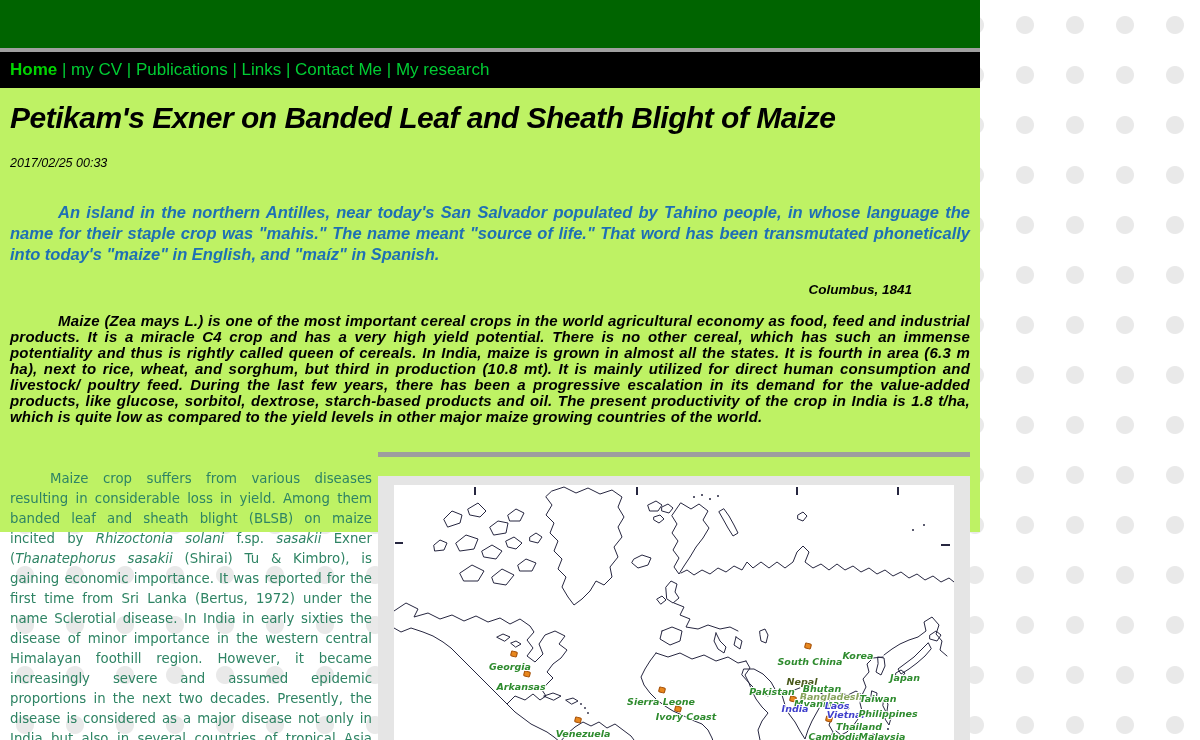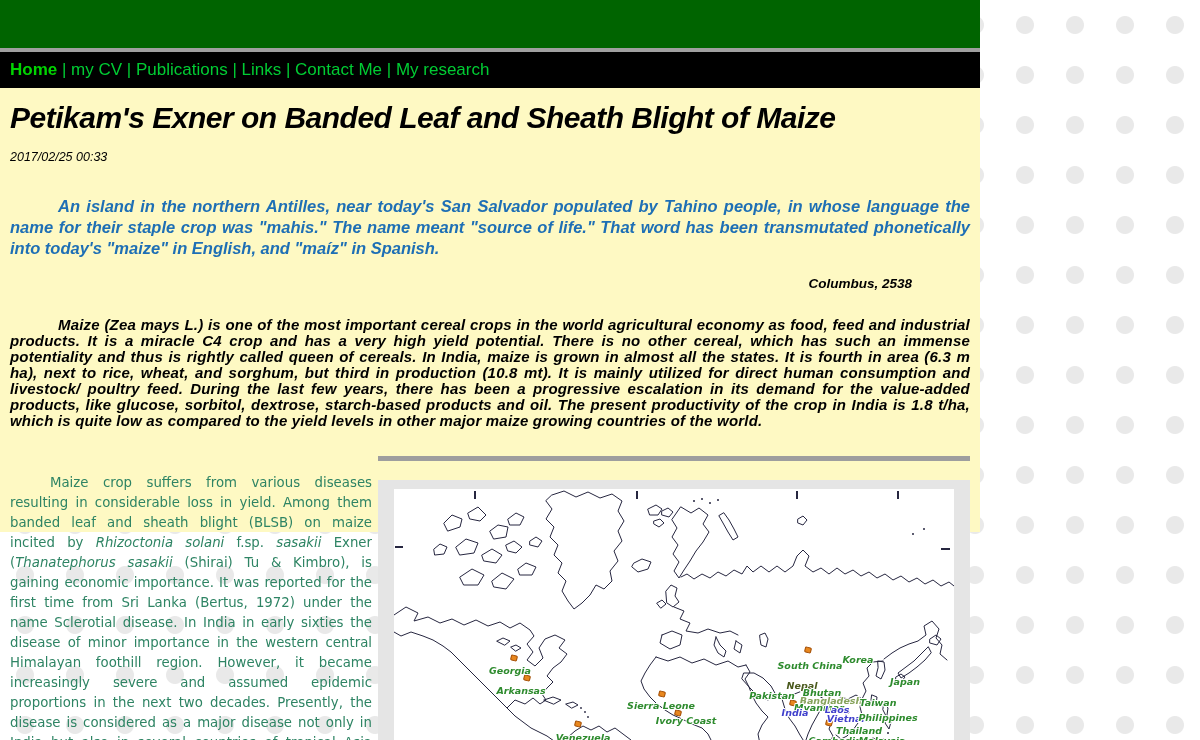--- a/index.html
+++ b/index.html
@@ -4,35 +4,35 @@
 <style>
   html,body{margin:0;padding:0;}
   body{
     width:1200px;height:740px;overflow:hidden;
     background-color:#ffffff;
     background-image:radial-gradient(circle,#e9e9e9 8.5px,rgba(233,233,233,0) 9.5px);
     background-size:50px 50px;
     font-family:"Liberation Sans",sans-serif;
     color:#000;
   }
-  .content{width:980px;height:532px;background:#fef9c3;position:relative;}
+  .content{width:980px;height:532px;background:#bef264;position:relative;}
   .header-green{height:48px;background:var(--header-green,#006400);}
   .header-gray{height:4px;background:#a0a0a0;}
   .nav{height:36px;background:#000;display:flex;align-items:center;padding:0 10px;
        font-size:17px;color:var(--nav-green,#00cc33);white-space:pre;}
   .nav a{color:var(--nav-green,#00cc33);text-decoration:none;}
   .nav a.bold{font-weight:bold;color:var(--nav-green-bold,#00d400);}
   .main{padding:0 10px;}
   .title{font-style:italic;font-weight:bold;font-size:30px;margin:13px 0 0 0;letter-spacing:-0.5px;}
-  .date{font-style:italic;font-size:12.5px;margin-top:15px;}
+  .date{font-style:italic;font-size:12.5px;margin-top:21px;}
   .quote{color:var(--quote-blue,#1e6fb5);font-weight:bold;font-style:italic;font-size:16.5px;
          line-height:21px;text-align:justify;text-indent:48px;margin-top:32px;}
   .attrib{text-align:right;padding-right:58px;font-weight:bold;font-style:italic;font-size:13.5px;margin-top:13px;}
   .intro{font-weight:bold;font-style:italic;font-size:15px;line-height:16px;text-align:justify;
-         text-indent:48px;margin-top:26px;letter-spacing:0.2px;}
+         text-indent:48px;margin-top:16px;letter-spacing:0.2px;}
   .cols{display:flex;margin-top:27px;}
   .leftcol{width:362px;flex:none;color:var(--body-teal,#2e8464);
            font-family:"DejaVu Sans",sans-serif;font-size:13.3px;line-height:20px;
            text-align:justify;text-indent:40px;padding-top:4px;}
   .rightcol{flex:1;margin-left:6px;}
   .divider{height:5px;background:#9e9e9e;}
   .map-box{margin-top:19px;background:#e5e5e5;padding:9px 14px 14px 16px;height:400px;box-sizing:border-box;}
   .map-inner{background:#fff;width:560px;height:100%;overflow:hidden;}
   .coast{fill:none;stroke:#262640;stroke-width:1;stroke-linejoin:round;stroke-linecap:round;}
   .tick{fill:none;stroke:#262640;stroke-width:2;}
@@ -53,21 +53,21 @@
   </div>
 
   <div class="main">
 
     <h1 class="title">Petikam's Exner on Banded Leaf and Sheath Blight of Maize</h1>
 
     <div class="date">2017/02/25 00:33</div>
 
     <p class="quote">An island in the northern Antilles, near today's San Salvador populated by Tahino people, in whose language the name for their staple crop was "mahis." The name meant  "source of life." That word has been transmutated phonetically into today's "maize" in English, and "maíz" in Spanish.</p>
 
-    <div class="attrib">Columbus, 2538</div>
+    <div class="attrib">Columbus, 1841</div>
 
     <p class="intro">Maize (Zea mays L.) is one of the most important cereal crops in the world agricultural economy as food, feed and industrial products. It is a miracle C4 crop and has a very high yield potential. There is no other cereal, which has such an immense potentiality and thus is rightly called queen of cereals. In India, maize is grown in almost all the states. It is fourth in area (6.3 m ha), next to rice, wheat, and sorghum, but third in production (10.8 mt). It is mainly utilized for direct human consumption and livestock/ poultry feed. During the last few years, there has been a progressive escalation in its demand for the value-added products, like glucose, sorbitol, dextrose, starch-based products and oil. The present productivity of the crop in India is 1.8 t/ha, which is quite low as compared to the yield levels in other major maize growing countries of the world.</p>
 
     <div class="cols">
       <p class="leftcol"><span>Maize crop suffers from various diseases resulting in considerable loss in yield. Among them banded leaf and sheath blight (BLSB) on maize incited by </span><i>Rhizoctonia solani</i><span> f.sp. </span><i>sasakii</i><span> Exner (</span><i>Thanatephorus sasakii</i><span> (Shirai) Tu &amp; Kimbro), is gaining economic importance. It was reported for the first time from Sri Lanka (Bertus, 1972) under the name Sclerotial disease. In India in early sixties the disease of minor importance in the western central Himalayan foothill region. However, it became increasingly severe and assumed epidemic proportions in the next two decades. Presently, the disease is considered as a major disease not only in India but also in several countries of tropical Asia wherever maize is grown.</span></p>
       <div class="rightcol">
         <div class="divider"></div>
         <div class="map-box">
           <div class="map-inner">
             <svg width="560" height="377" viewBox="0 0 560 377" xmlns="http://www.w3.org/2000/svg">

